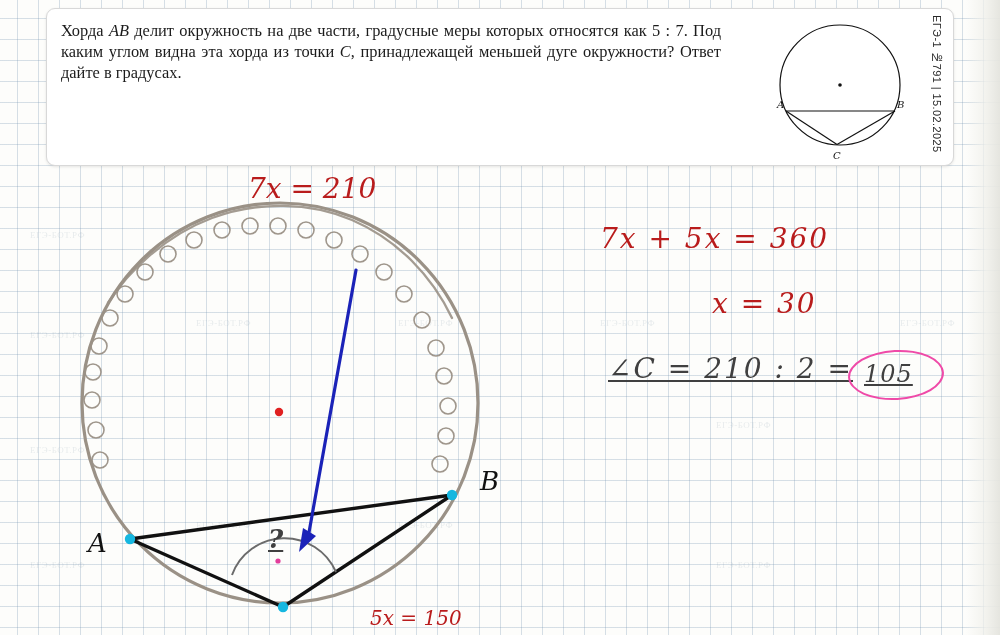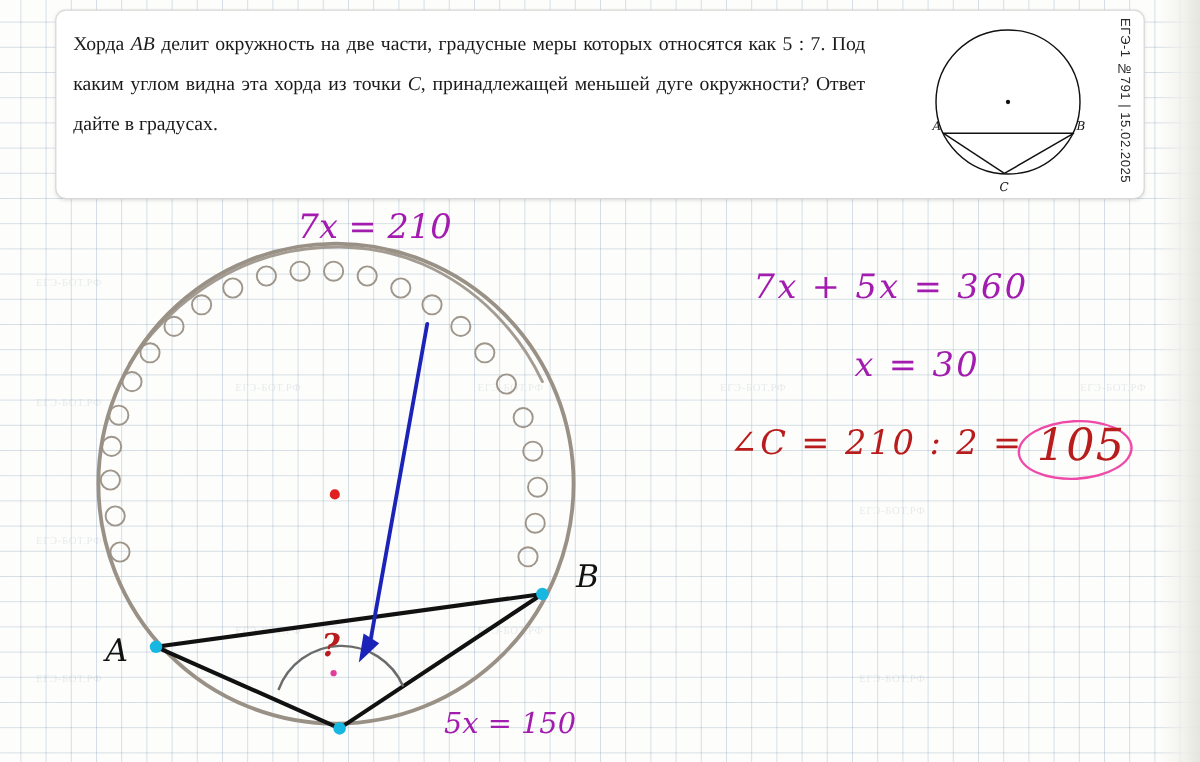--- a/index.html
+++ b/index.html
@@ -62,21 +62,21 @@
     box-sizing: border-box;
   }
 
   #problem-text {
     position: absolute;
     left: 14px;
     top: 11px;
     width: 660px;
     font-family: "Liberation Serif", serif;
     font-size: 16.4px;
-    line-height: 33px;
+    line-height: 21px;
     color: #1b1b1b;
     text-align: justify;
   }
   #problem-text i { font-style: italic; }
 
   
   #meta-label {
     position: absolute;
     right: 10px;
     top: 6px;
@@ -97,25 +97,25 @@
     top: 4px;
     width: 150px;
     height: 152px;
   }
 
   
   .hand {
     position: absolute;
     font-family: "DejaVu Serif", serif;
     font-style: italic;
-    color: #a21caf;
+    color: #b91c1c;
     white-space: nowrap;
     user-select: none;
   }
-  .hand-pink { color: #b91c1c; }
+  .hand-pink { color: #404040; text-decoration: underline; }
 
   #ans-ellipse {
     position: absolute;
     left: 848px;
     top: 350px;
     width: 92px;
     height: 46px;
     border: 2.4px solid #ef4aa8;
     border-radius: 50%;
     transform: rotate(-3deg);
@@ -220,30 +220,30 @@
   <circle cx="283" cy="447" r="5.2" fill="#16b7e0"></circle>
 
   <line x1="356" y1="110" x2="308" y2="378" stroke="#1b23b8" stroke-width="3.2" stroke-linecap="round"></line>
   <path d="M 299 392 L 303 368 L 316 376 Z" fill="#1b23b8"></path>
 
   <circle cx="278" cy="401" r="2.6" fill="#e23d9b"></circle>
 </svg>
 
 <div class="hand" style="left:248px; top:172px; font-size:28px;">7x = 210</div>
 
-<div class="hand" style="left:370px; top:589px; font-size:24px;">5x = 150</div>
-
-<div class="hand" style="left:600px; top:222px; font-size:28px; letter-spacing:2px;margin-left:28px;">7x + 5x = 360</div>
+<div class="hand" style="left:370px; top:606px; font-size:20px;">5x = 150</div>
+
+<div class="hand" style="left:600px; top:222px; font-size:28px; letter-spacing:2px;">7x + 5x = 360</div>
 
 <div class="hand" style="left:712px; top:287px; font-size:28px; letter-spacing:2px;">x = 30</div>
 
 <div class="hand hand-pink" style="left:608px; top:352px; font-size:28px; letter-spacing:2px;">∠C = 210 : 2 =</div>
 
 <div id="ans-ellipse"></div>
-<div class="hand hand-pink" style="left:864px; top:349px; font-size:37px; letter-spacing:1px;">105</div>
+<div class="hand hand-pink" style="left:864px; top:360px; font-size:24px; letter-spacing:1px;">105</div>
 
 <div class="hand hand-pink" style="left:268px; top:524px; font-size:26px; font-weight:bold;">?</div>
 
 <div class="hand" style="left:88px; top:528px; font-size:26px; color:#111;">A</div>
 
 <div class="hand" style="left:480px; top:466px; font-size:26px; color:#111;">B</div>
 
 <div id="paper-edge"></div>
 
 </body></html>

